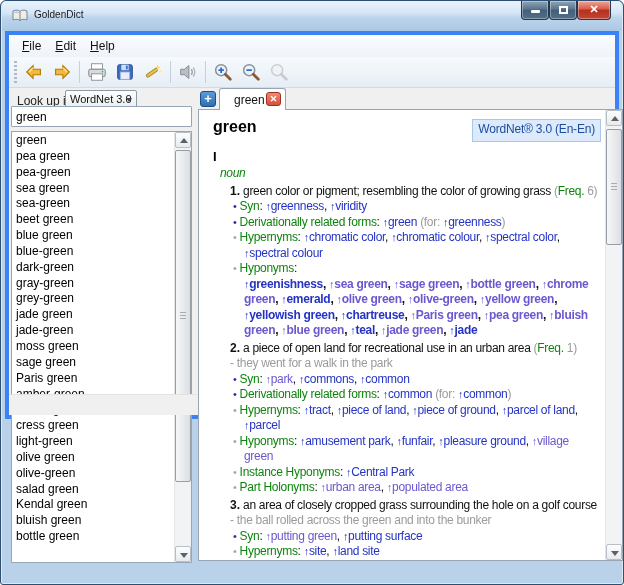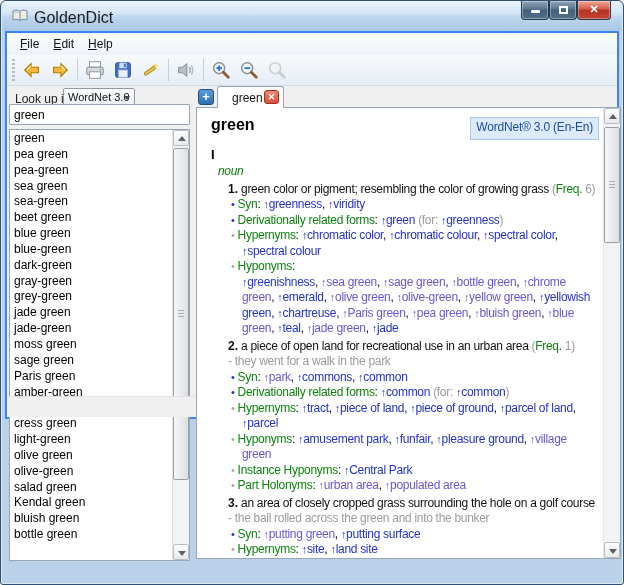--- a/index.html
+++ b/index.html
@@ -4,34 +4,34 @@
 <style>
   html,body{margin:0;padding:0;background:#fff;font-family:"Liberation Sans",sans-serif;}
   *{box-sizing:border-box;}
   .window{position:relative;width:624px;height:585px;background:#b9d1e9;border:1px solid #2f4f70;
     border-radius:6px 6px 3px 3px;overflow:hidden;
     box-shadow:inset 0 0 0 1px rgba(255,255,255,.55);}
   
   .titlebar{position:absolute;left:1px;top:0;right:1px;height:30px;
     background:linear-gradient(180deg,#e9f3fc 0%,#d6e6f6 40%,#bdd5ec 55%,#abc8e4 100%);
     border-radius:5px 5px 0 0;}
-  .title-text{position:absolute;left:32px;top:8px;font-size:16px;color:#1a1a1a;}
+  .title-text{position:absolute;left:32px;top:8px;font-size:10px;color:#1a1a1a;}
   .app-icon{position:absolute;left:9px;top:6px;width:18px;height:18px;}
   .win-btn{position:absolute;top:0;height:19px;border:1px solid #24394e;border-top:none;
     border-radius:0 0 4px 4px;color:#fff;font-size:10px;line-height:17px;text-align:center;
     background:linear-gradient(#8fa5b8,#5a758e 45%,#415f7a 50%,#537089);box-shadow:inset 0 0 0 1px rgba(255,255,255,.35);cursor:default;}
   .btn-min{right:73px;width:28px;}
   .btn-max{right:45px;width:28px;}
   .btn-close{right:11px;width:34px;background:linear-gradient(#f0a595,#d65c49 45%,#b5301f 50%,#c44534);}
   .glyph-min{display:inline-block;width:9px;height:3px;background:#fff;border-radius:1px;margin-top:9px;}
   .glyph-max{display:inline-block;width:9px;height:8px;border:2px solid #fff;margin-top:5px;}
   .glyph-close{font-weight:bold;font-size:11px;}
   
   .client{position:absolute;left:4px;top:30px;width:614px;height:388px;background:#f0f0f0;
-    border:2px solid #3b82f6;}
+    border:4px solid #3b82f6;}
   .menubar{position:absolute;left:0;top:0;right:0;height:22px;
     background:linear-gradient(#fbfdfe,#eef3f9);font-size:12px;padding:3px 6px;color:#111;}
   .menu-item{display:inline-block;padding:1px 7px;cursor:default;}
   .toolbar{position:absolute;left:0;top:22px;right:0;height:31px;
     background:linear-gradient(#f7fafc,#e6edf5);border-bottom:1px solid #d2dae3;
     display:flex;align-items:center;padding-left:2px;}
   .tb-handle{width:5px;height:22px;margin:0 3px;
     background:repeating-linear-gradient(180deg,#aeb9c6 0 2px,transparent 2px 4px);width:3px;}
   .tb-btn{width:28px;height:26px;display:flex;align-items:center;justify-content:center;cursor:pointer;}
   .tb-sep{width:1px;height:22px;background:#c7d0da;margin:0 3px;}
@@ -81,21 +81,21 @@
   .head-row{display:flex;justify-content:space-between;align-items:flex-start;}
   .headword{font-size:16px;font-weight:bold;color:#000;letter-spacing:0;}
   .badge{font-size:12px;color:var(--badge_text,#1b4c9e);background:var(--badge_bg,#dceafc);
     border:1px solid var(--badge_border,#a6c8ec);padding:2px 5px 3px;letter-spacing:-0.2px;cursor:pointer;}
   .part-marker{font-weight:bold;font-size:13px;margin-top:7px;color:#000;}
   .pos{margin-left:7px;margin-top:2px;font-style:italic;color:var(--green,#0e840e);}
   .sense{margin-left:17px;margin-top:2px;}
   .gloss .num{letter-spacing:0;}
   .example{color:var(--gray,#9b9b9b);}
   .rel{margin-left:3px;padding-left:11px;text-indent:-11px;}
-  .links-block{margin-left:14px;}
+  .links-block{margin-left:14px;font-weight:bold;}
   .bullet{font-size:11px;}
   .bullet.blue{color:#2430b0;}
   .bullet.gray{color:#9fae9b;}
   .glabel{color:var(--green,#0e840e);}
   .gray{color:var(--gray,#9b9b9b);}
   a.wlink{color:var(--link,#2433c4);text-decoration:none;cursor:pointer;text-align:center;}
   a.wlink.visited{color:var(--visited,#6a58cf);}
   a.wlink .arr{font-size:11px;}
   
   .statusbar{position:absolute;left:0;right:0;bottom:0;height:21px;background:#f0f0f0;

